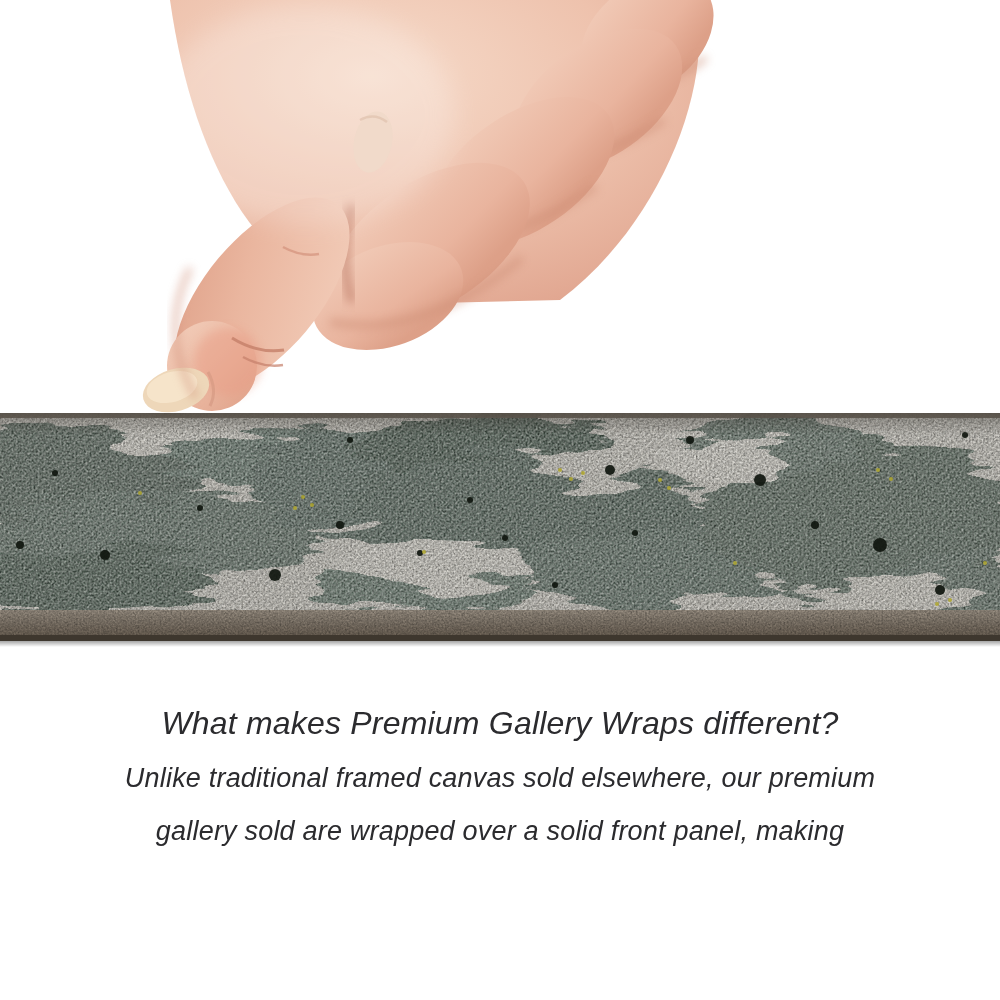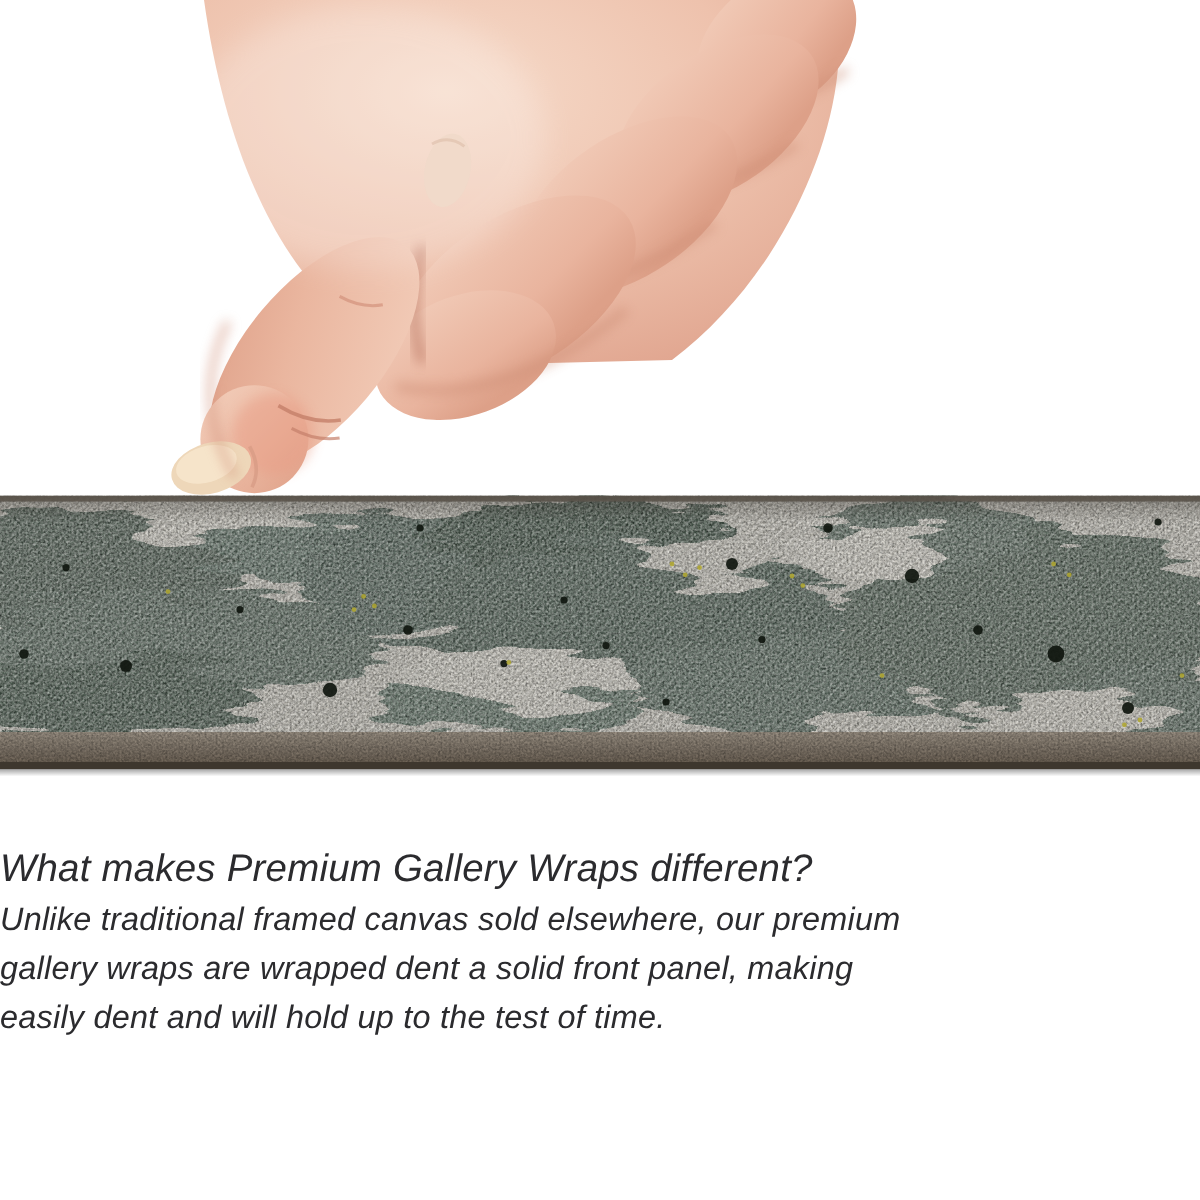--- a/index.html
+++ b/index.html
@@ -15,37 +15,38 @@
     overflow:hidden;
     font-family:"Liberation Sans", sans-serif;
   }
   .photo-area{position:absolute;inset:0 0 355px 0;}
   .hand-svg{position:absolute;top:0;left:0;width:1000px;height:420px;display:block;}
   .canvas-strip{position:absolute;top:413px;left:0;width:1000px;height:234px;}
   .canvas-strip svg{display:block;width:100%;height:100%;}
   .copy{
     position:absolute;
     top:700px;left:0;right:0;
-    text-align:left;
+    text-align:center;
     color:var(--text);
   }
   .copy .title{
     font-size:32px;
     line-height:46px;
     font-style:italic;
     font-weight:500;
     letter-spacing:.2px;
     margin:0;
   }
   .copy .line{
     font-size:27px;
     line-height:41px;
     font-style:italic;
     font-weight:400;
     letter-spacing:.2px;
+    margin-top:12px;
   }
 </style>
 </head>
 <body>
 
 <div class="stage">
 
   <div class="photo-area">
 
     <svg class="hand-svg" viewBox="0 0 1000 420" aria-hidden="true">
@@ -215,17 +216,16 @@
         <rect x="0" y="197" width="1000" height="27" filter="url(#grainDark)" opacity="0.35"></rect>
         <rect x="0" y="222" width="1000" height="6" fill="#3e372e"></rect>
         <rect x="0" y="228" width="1000" height="6" fill="url(#shadowFade)"></rect>
       </svg>
     </div>
   </div>
 
   <div class="copy">
     <h2 class="title">What makes Premium Gallery Wraps different?</h2>
     <div class="line">Unlike traditional framed canvas sold elsewhere, our premium</div>
-    <div class="line">gallery wraps are wrapped dent a solid front panel, making</div>
-    <div class="line">easily dent and will hold up to the test of time.</div>
+    <div class="line">gallery sold are wrapped over a solid front panel, making</div>
   </div>
 
 </div>
 
 </body></html>

